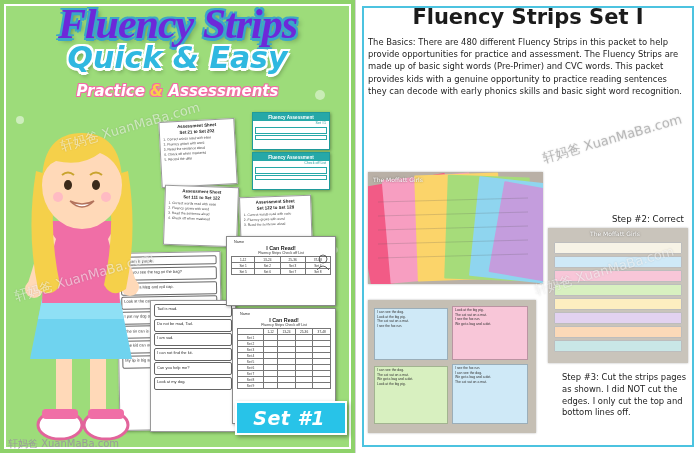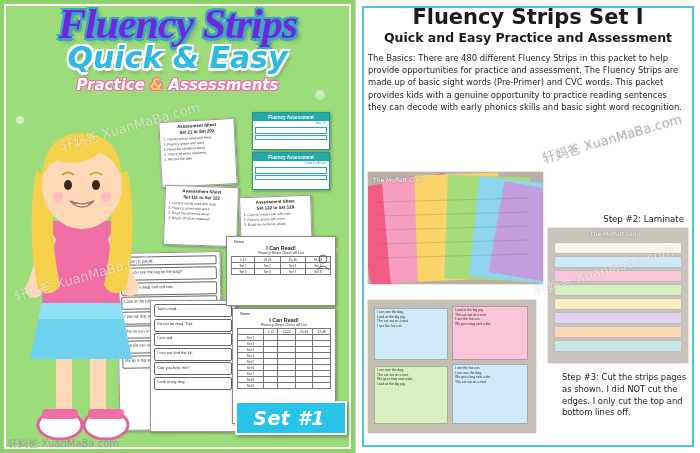--- a/index.html
+++ b/index.html
@@ -62,21 +62,21 @@
       -2px -2px 0 #ffffff, 2px -2px 0 #ffffff,
       -2px 2px 0 #ffffff, 2px 2px 0 #ffffff,
       0 3px 0 #ffffff, 2px 4px 4px rgba(0,0,0,0.3);
   }
   .title-line3 {
     font-family: "DejaVu Sans", sans-serif;
     font-size: 15px;
     font-weight: bold;
     font-style: italic;
     color: #ffffff;
-    margin-top: 3px;
+    margin-top: 9px;
     text-shadow: 1px 1px 0 #f36ca6, -1px -1px 0 #f36ca6, 1px -1px 0 #f36ca6, -1px 1px 0 #f36ca6;
   }
   .title-line3 .amp { color: #f7d04a; }
   .title-line4 {
     font-family: "DejaVu Sans", sans-serif;
     font-size: 13px;
     font-weight: bold;
     font-style: italic;
     color: #ffffff;
     margin-top: 2px;
@@ -519,21 +519,20 @@
 
     <div class="wm" style="left:58px; top:118px; transform:rotate(-16deg); font-size:13px;">轩妈爸 XuanMaBa.com</div>
     <div class="wm" style="left:12px; top:268px; transform:rotate(-16deg); font-size:13px;">轩妈爸 XuanMaBa.com</div>
   </div>
 
   <div class="info">
     <div class="info-frame"></div>
 
     <div class="info-pad" style="position:relative;z-index:3;">
       <div class="info-title">Fluency Strips Set I</div>
-      <div class="info-subtitle">Quick and Easy Practice and Assessment</div>
       <div class="info-body">The Basics: There are 480 different Fluency Strips in this packet to help provide opportunities for practice and assessment.  The Fluency Strips are made up of basic sight words (Pre-Primer) and CVC words.  This packet provides kids with a genuine opportunity to practice reading sentences they can decode with early phonics skills and basic sight word recognition.</div>
     </div>
 
     <div class="photo1">
       <div class="pstrip" style="left:-6px; top:8px; width:92px; height:100px; background:#f25b86; transform:rotate(-10deg);"></div>
       <div class="pstrip" style="left:18px; top:4px; width:88px; height:104px; background:#f79ec1; transform:rotate(-5deg);"></div>
       <div class="pstrip" style="left:48px; top:2px; width:84px; height:106px; background:#fbd46a; transform:rotate(-2deg);"></div>
       <div class="pstrip" style="left:78px; top:4px; width:82px; height:104px; background:#a6dc7a; transform:rotate(2deg);"></div>
       <div class="pstrip" style="left:106px; top:8px; width:78px; height:100px; background:#8fd5ef; transform:rotate(6deg);"></div>
       <div class="pstrip" style="left:128px; top:14px; width:64px; height:92px; background:#c49ddd; transform:rotate(10deg);"></div>
@@ -542,21 +541,21 @@
           <line x1="10" y1="30" x2="160" y2="26"></line>
             <line x1="10" y1="44" x2="160" y2="40"></line>
           <line x1="10" y1="58" x2="160" y2="54"></line>
             <line x1="10" y1="72" x2="160" y2="68"></line>
           <line x1="10" y1="86" x2="160" y2="82"></line>
         </g>
       </svg>
       <div class="mof" style="left:5px; top:4px;">The Moffatt Girls</div>
     </div>
 
-    <div class="step2">Step #2: Laminate</div>
+    <div class="step2">Step #2: Correct</div>
 
     <div class="photo2">
       <div class="pstrip" style="left:6px; top:14px; width:128px; height:12px; background:#f7f3e6; border:0.6px solid #bdbdbd;"></div>
       <div class="pstrip" style="left:6px; top:28px; width:128px; height:12px; background:#cfe9f7; border:0.6px solid #bdbdbd;"></div>
       <div class="pstrip" style="left:6px; top:42px; width:128px; height:12px; background:#f8c6d8; border:0.6px solid #bdbdbd;"></div>
       <div class="pstrip" style="left:6px; top:56px; width:128px; height:12px; background:#d8f0c0; border:0.6px solid #bdbdbd;"></div>
       <div class="pstrip" style="left:6px; top:70px; width:128px; height:12px; background:#fdeec0; border:0.6px solid #bdbdbd;"></div>
       <div class="pstrip" style="left:6px; top:84px; width:128px; height:12px; background:#e2d2f0; border:0.6px solid #bdbdbd;"></div>
       <div class="pstrip" style="left:6px; top:98px; width:128px; height:12px; background:#fbd9b8; border:0.6px solid #bdbdbd;"></div>
       <div class="pstrip" style="left:6px; top:112px; width:128px; height:12px; background:#c9e7e7; border:0.6px solid #bdbdbd;"></div>

